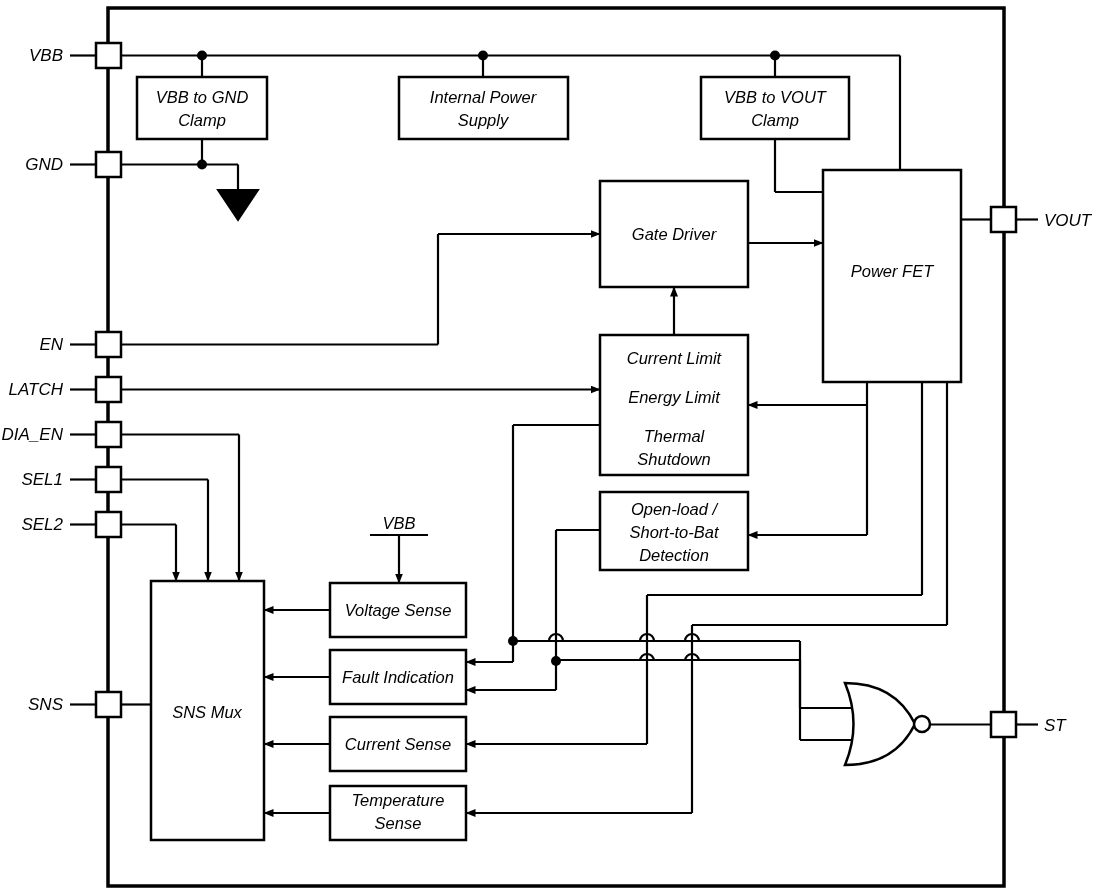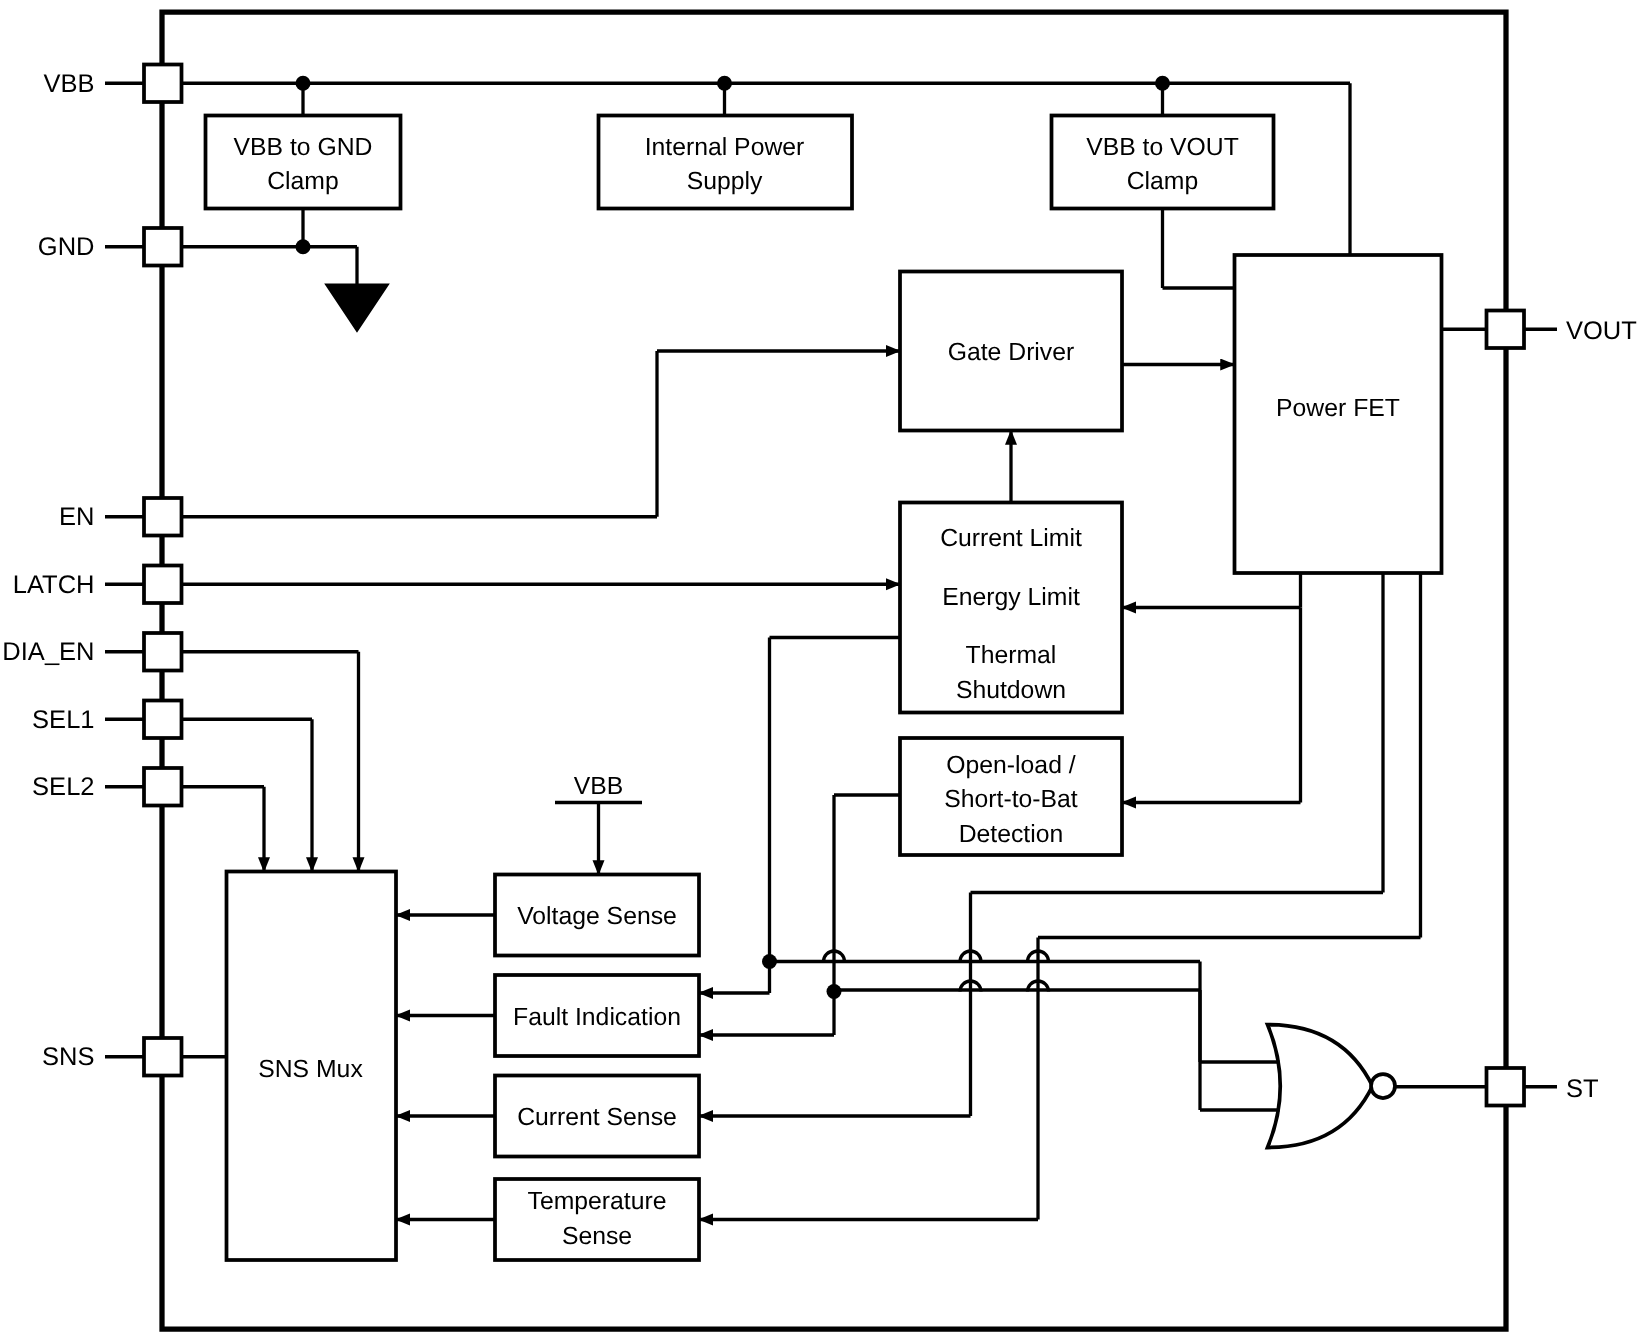--- a/index.html
+++ b/index.html
@@ -7,20 +7,21 @@
     padding: 0;
     background: #ffffff;
   }
   #root {
     position: relative;
     width: 1100px;
     height: 894px;
     background: #ffffff;
     font-family: "Liberation Sans", sans-serif;
     overflow: hidden;
+    font-style: italic;
   }
   svg#diagram {
     position: absolute;
     left: 0;
     top: 0;
     width: 1100px;
     height: 894px;
   }
   .blk {
     fill: #ffffff;

